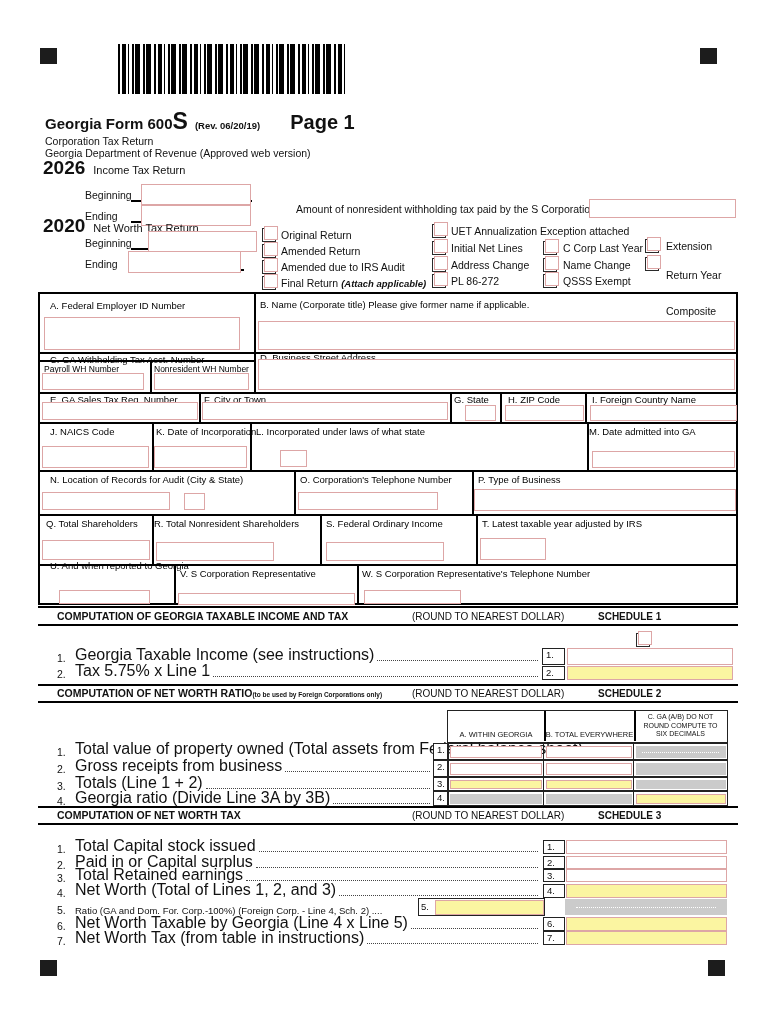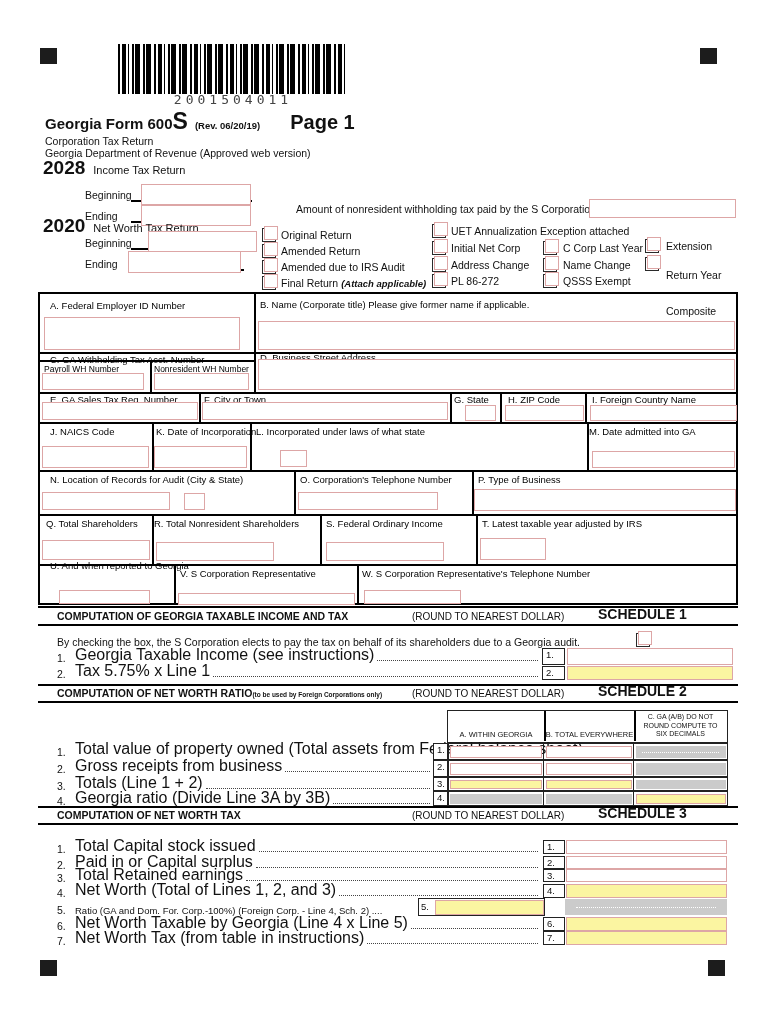--- a/index.html
+++ b/index.html
@@ -34,21 +34,21 @@
   .cbnote{font-style:italic;font-weight:bold;font-size:9.5px;}
   .mtable{position:absolute;left:38px;top:292px;width:700px;height:313px;border:2px solid #000;box-sizing:border-box;}
   .hline{position:absolute;left:0;right:0;height:1.5px;background:#000;}
   .vline{position:absolute;width:1.5px;background:#000;}
   .lbl{position:absolute;font-size:9.5px;white-space:nowrap;color:#000;}
   .slbl{position:absolute;font-size:8.5px;white-space:nowrap;color:#000;}
   .schbar{position:absolute;left:38px;width:700px;height:20px;border-top:2.5px solid #000;
     border-bottom:2.5px solid #000;box-sizing:border-box;background:#fff;}
   .bar-title{position:absolute;left:19px;bottom:2px;font-weight:bold;font-size:10.5px;white-space:nowrap;}
   .bar-note{position:absolute;left:374px;bottom:2px;font-size:10px;white-space:nowrap;}
-  .bar-sched{position:absolute;left:560px;bottom:2px;font-weight:bold;font-size:14px;white-space:nowrap;}
+  .bar-sched{position:absolute;left:560px;bottom:2px;font-weight:bold;font-size:10px;white-space:nowrap;}
   .tiny{font-weight:bold;font-size:6.5px;}
   .fl{position:absolute;display:flex;align-items:flex-end;}
   .fl .n{font-size:10.5px;width:18px;flex:none;}
   .fl .t{font-size:16px;white-space:nowrap;}
   .fl .leader{flex:1;border-bottom:1.4px dotted #444;margin:0 3px 3px 3px;min-width:8px;}
   .numbox{position:absolute;border:1.6px solid #222;box-sizing:border-box;font-size:9.5px;
     padding-left:3px;background:#fff;}
   .s2head{position:absolute;left:447px;top:710px;width:281px;height:33px;border:1.6px solid #222;box-sizing:border-box;}
   .s2cell{position:absolute;border:1.6px solid #222;box-sizing:border-box;padding:1.5px;}
   .fill{width:100%;height:100%;box-sizing:border-box;position:relative;}
@@ -66,32 +66,31 @@
 <body>
 
 <div id="page">
 
   <div class="sq" style="left:40px;top:48px;"></div>
   <div class="sq" style="left:700px;top:48px;"></div>
   <div class="sq" style="left:40px;top:960px;"></div>
   <div class="sq" style="left:708px;top:960px;"></div>
 
   <div class="barcode"></div>
-  <div class="bcnum">2001504011</div>
 
   <div class="titleline">
     <span class="t-name">Georgia Form 600</span>
       <span class="t-s">S</span>
     <span class="t-rev">(Rev. 06/20/19)</span>
     <span class="t-page">Page 1</span>
   </div>
   <div class="sub" style="top:135px;">Corporation Tax Return</div>
   <div class="sub" style="top:147px;">Georgia Department of Revenue (Approved web version)</div>
   <div class="yearline" style="top:157px;">
-    <span class="yr">2028</span>
+    <span class="yr">2026</span>
     <span class="yrlab">Income Tax Return</span>
   </div>
 
   <div class="datelab" style="left:85px;top:189px;">Beginning</div>
   <div class="bline" style="left:131px;top:200px;width:121px;"></div>
   <div class="inp" style="left:141px;top:184px;width:110px;height:21px;"></div>
   <div class="datelab" style="left:85px;top:210px;">Ending</div>
   <div class="bline" style="left:131px;top:221px;width:119px;"></div>
   <div class="inp" style="left:141px;top:205px;width:110px;height:21px;"></div>
 
@@ -132,21 +131,21 @@
 
   <div class="cb" style="left:432px;top:222px;">
       <i class="b"></i>
       <i class="p"></i>
     </div>
   <div class="cblbl" style="left:451px;top:225px;">UET Annualization Exception attached</div>
   <div class="cb" style="left:432px;top:239px;">
       <i class="b"></i>
       <i class="p"></i>
     </div>
-  <div class="cblbl" style="left:451px;top:242px;">Initial Net Corp</div>
+  <div class="cblbl" style="left:451px;top:242px;">Initial Net Lines</div>
   <div class="cb" style="left:432px;top:256px;">
       <i class="b"></i>
       <i class="p"></i>
     </div>
   <div class="cblbl" style="left:451px;top:259px;">Address Change</div>
   <div class="cb" style="left:432px;top:272px;">
       <i class="b"></i>
       <i class="p"></i>
     </div>
   <div class="cblbl" style="left:451px;top:275px;">PL 86-272</div>
@@ -258,21 +257,20 @@
     <div class="inp" style="left:138px;top:299px;width:177px;height:12px;"></div>
     <div class="inp" style="left:324px;top:296px;width:97px;height:14px;"></div>
   </div>
 
   <div class="schbar" style="top:606px;">
     <span class="bar-title">COMPUTATION OF GEORGIA TAXABLE INCOME AND TAX</span>
     <span class="bar-note">(ROUND TO NEAREST DOLLAR)</span>
     <span class="bar-sched">SCHEDULE 1</span>
   </div>
 
-  <div class="datelab" style="left:57px;top:636px;font-size:10.5px;">By checking the box, the S Corporation elects to pay the tax on behalf of its shareholders due to a Georgia audit.</div>
   <div class="cb" style="left:636px;top:631px;">
       <i class="b"></i>
       <i class="p"></i>
     </div>
 
   <div class="fl" style="left:57px;top:649px;width:484px;height:15px;">
     <span class="n">1.</span>
     <span class="t">Georgia Taxable Income (see instructions)</span>
     <span class="leader"></span>
   </div>

